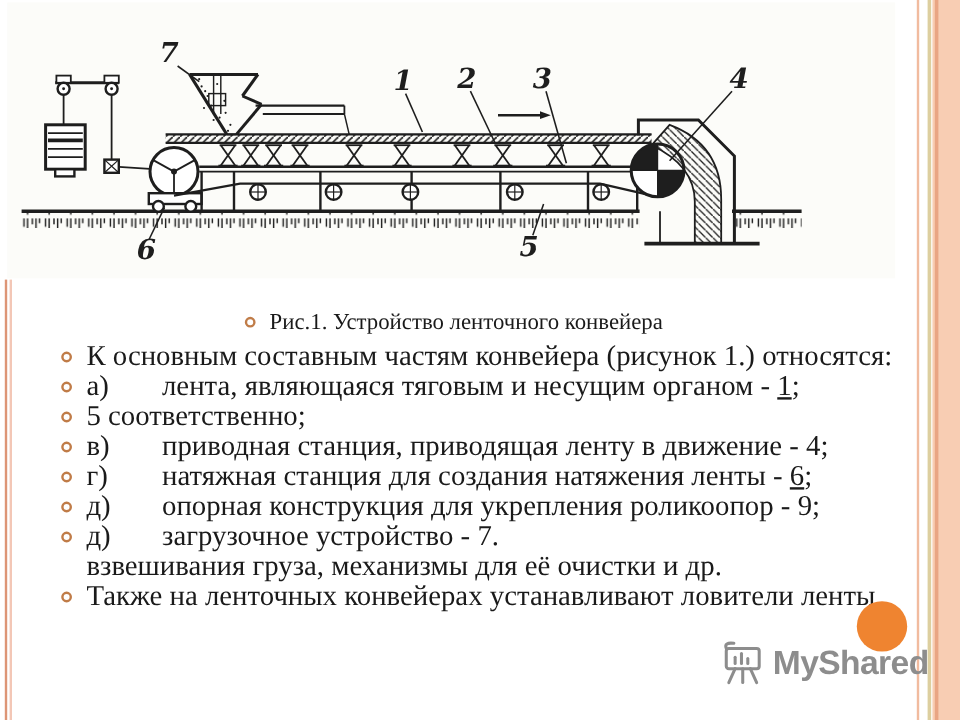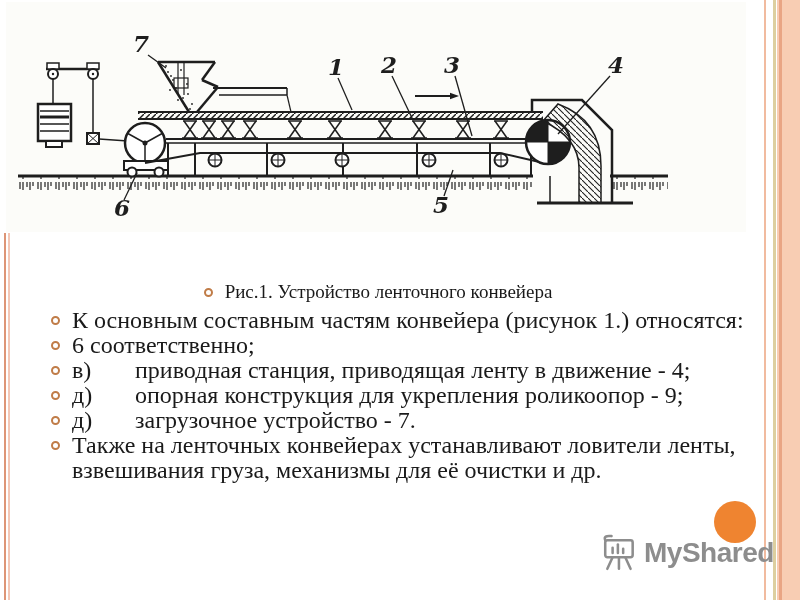--- a/index.html
+++ b/index.html
@@ -9,21 +9,21 @@
   .stripe{position:absolute;}
   .r1{right:34px;top:0;bottom:0;width:2px;background:#f1bb9f;}
   .r2{right:24px;top:0;bottom:0;width:3px;background:#ddcf9f;}
   .r3{right:0;top:0;bottom:0;width:23px;background:#f8cdb3;}
   .r4{right:18px;top:0;bottom:0;width:3px;background:#e9a584;}
   .l1{left:4px;top:233px;bottom:0;width:2px;background:#dd9576;}
   .l2{left:7.5px;top:233px;bottom:0;width:2px;background:#f3c7b6;}
   
   .diagram{position:absolute;left:0;top:0;}
   
-  .content{position:absolute;left:0;top:256px;width:756px;margin-top:23px;}
+  .content{position:absolute;left:0;top:256px;width:756px;}
   .title-row{text-align:center;font-size:19px;line-height:26px;margin-bottom:3px;}
   .bullet{width:9px;height:9px;border:2.5px solid #c07c48;border-radius:50%;
           background:#fff;box-sizing:border-box;display:inline-block;}
   .title-row .bullet{vertical-align:middle;margin-right:12px;margin-top:-3px;}
   .row{position:relative;padding-left:72px;font-size:24px;line-height:25px;}
   .row .bullet{position:absolute;left:51px;top:8px;}
   .letter{display:inline-block;width:63px;}
   .u{text-decoration:underline;}
   
   .wm-circle{position:absolute;left:714px;top:501px;width:42px;height:42px;
@@ -294,26 +294,28 @@
       <text x="122" y="216">6</text>
     </g>
   </svg>
 
   <div class="content">
     <div class="title-row">
       <span class="bullet"></span><span>Рис.1. Устройство ленточного конвейера</span>
     </div>
     <div id="list">
         <div class="row"><span class="bullet"></span><span><span>К основным составным частям конвейера (рисунок 1.) относятся:</span></span></div>
-        <div class="row"><span class="bullet"></span><span><span>6 соответственно;</span></span></div>
+        <div class="row"><span class="bullet"></span><span class="letter">а)</span><span><span>лента, являющаяся тяговым и несущим органом - </span><span class="u">1</span><span>;</span></span></div>
+        <div class="row"><span class="bullet"></span><span><span>5 соответственно;</span></span></div>
         <div class="row"><span class="bullet"></span><span class="letter">в)</span><span><span>приводная станция, приводящая ленту в движение - 4;</span></span></div>
+        <div class="row"><span class="bullet"></span><span class="letter">г)</span><span><span>натяжная станция для создания натяжения ленты - </span><span class="u">6</span><span>;</span></span></div>
         <div class="row"><span class="bullet"></span><span class="letter">д)</span><span><span>опорная конструкция для укрепления роликоопор - 9;</span></span></div>
         <div class="row"><span class="bullet"></span><span class="letter">д)</span><span><span>загрузочное устройство - 7.</span></span></div>
+        <div class="row"><span><span>взвешивания груза, механизмы для её очистки и др.</span></span></div>
         <div class="row"><span class="bullet"></span><span><span>Также на ленточных конвейерах устанавливают ловители ленты,</span></span></div>
-        <div class="row"><span><span>взвешивания груза, механизмы для её очистки и др.</span></span></div>
       </div>
   </div>
 
   <div class="wm-circle"></div>
   <div class="wm">
     <svg width="36" height="38" viewBox="0 0 34 36">
       <g stroke="#8d8d8d" stroke-width="2.4" fill="none" stroke-linecap="round">
         <rect x="3" y="6" width="26" height="16" rx="2"></rect>
         <path d="M3,6 Q1,1 9,2"></path>
         <line x1="10" y1="18" x2="10" y2="13"></line>

